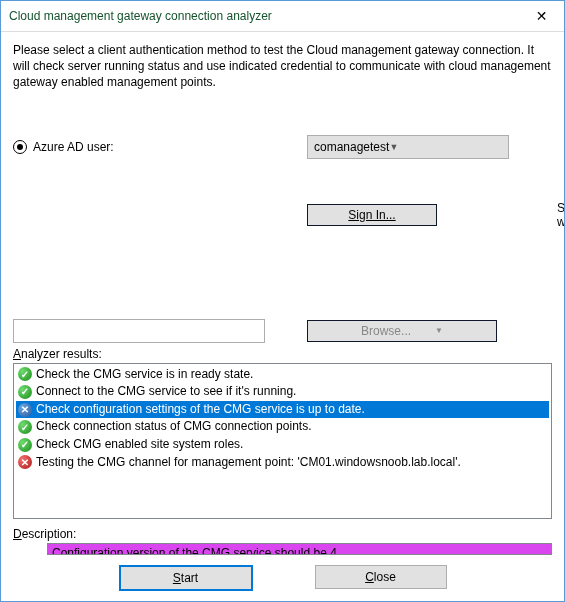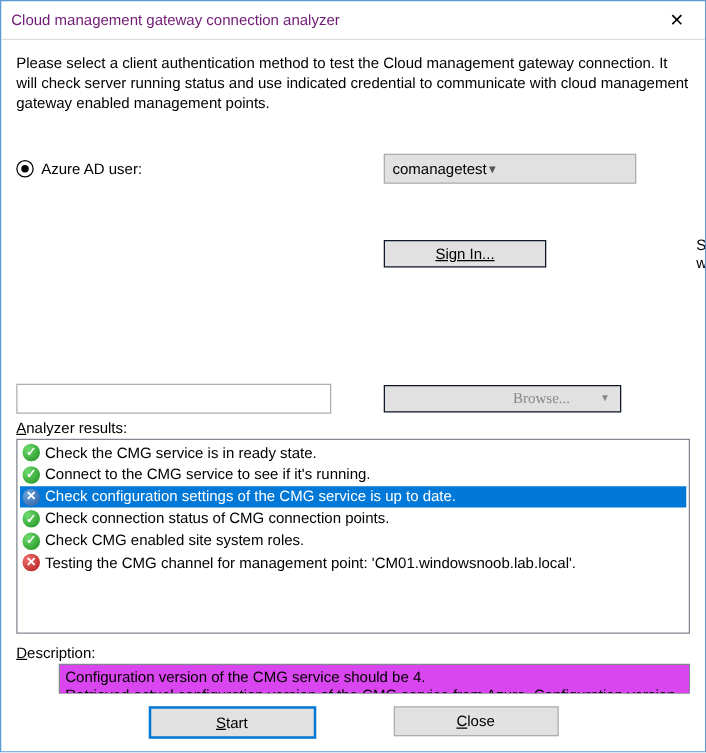--- a/index.html
+++ b/index.html
@@ -21,41 +21,41 @@
   }
   .titlebar {
     height: 30px;
     display: flex;
     align-items: center;
     padding: 0 0 0 8px;
     border-bottom: 1px solid #ddd;
   }
   .titlebar .title {
     flex: 1;
-    color: #701a75;
+    color: #14532d;
   }
   .titlebar .close {
     width: 45px;
     height: 30px;
     display: flex;
     align-items: center;
     justify-content: center;
     font-size: 14px;
   }
   .content {
     flex: 1;
     padding: 10px 12px 10px 12px;
     display: flex;
     flex-direction: column;
     box-sizing: border-box;
     overflow: hidden;
   }
   .intro {
     line-height: 1.35;
-    margin-bottom: 32px;
+    margin-bottom: 44px;
   }
   .auth-grid {
     display: grid;
     grid-template-columns: 252px 190px 1fr;
     column-gap: 8px;
     row-gap: 10px;
     align-items: center;
     gap: 42px;
   }
   .radio-row {
@@ -104,23 +104,22 @@
   .input {
     height: 22px;
     border: 1px solid #adadad;
     background: #fff;
     padding: 0 4px;
   }
   .btn-disabled {
     color: #888;
     display: flex;
     align-items: center;
-    justify-content: flex-end;
+    justify-content: center;
     gap: 24px;
-    font-family: Liberation Serif, serif;
   }
   .btn-disabled .chev {
     font-size: 8px;
     color: #888;
   }
   .label-u { margin-top: 10px; }
   .label-u .first { text-decoration: underline; }
   .listbox {
     border: 1px solid #828790;
     flex: 1;

